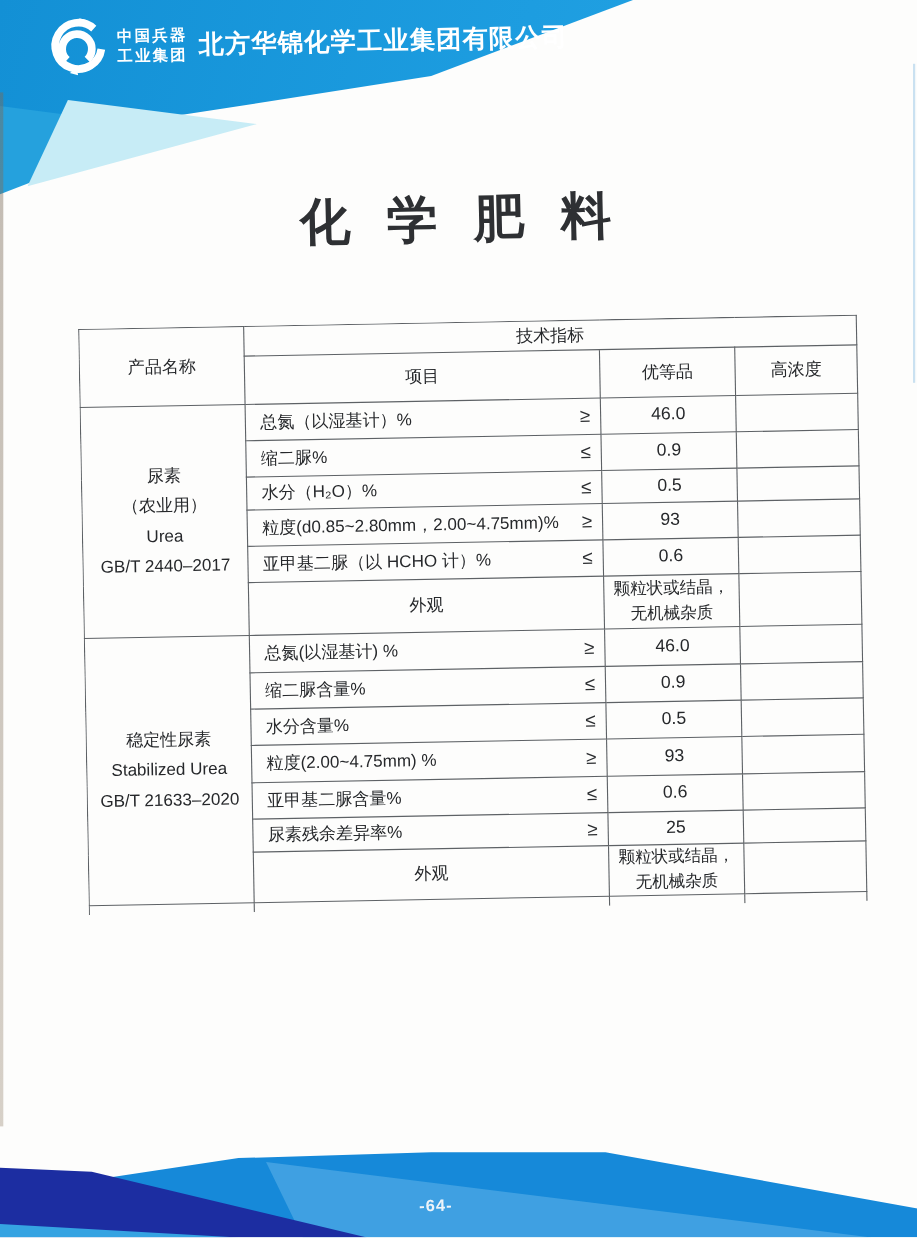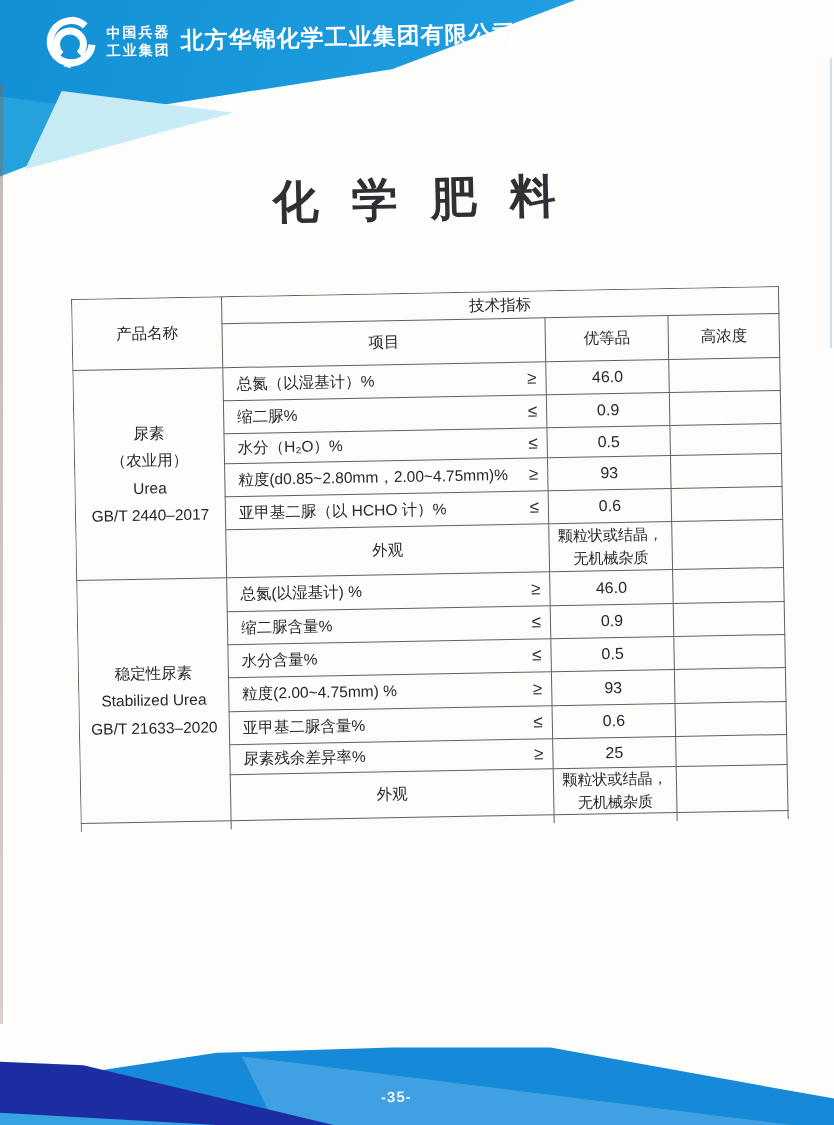--- a/index.html
+++ b/index.html
@@ -286,14 +286,14 @@
     </tr>
   </tbody>
 </table>
 </div>
 
 <div class="ftr">
   <div class="shape footer-azure"></div>
   <div class="shape footer-light"></div>
   <div class="shape footer-navy"></div>
   <div class="shape footer-lightleft"></div>
-  <div class="page-number">-35-</div>
+  <div class="page-number">-64-</div>
 </div>
 
 </body></html>

